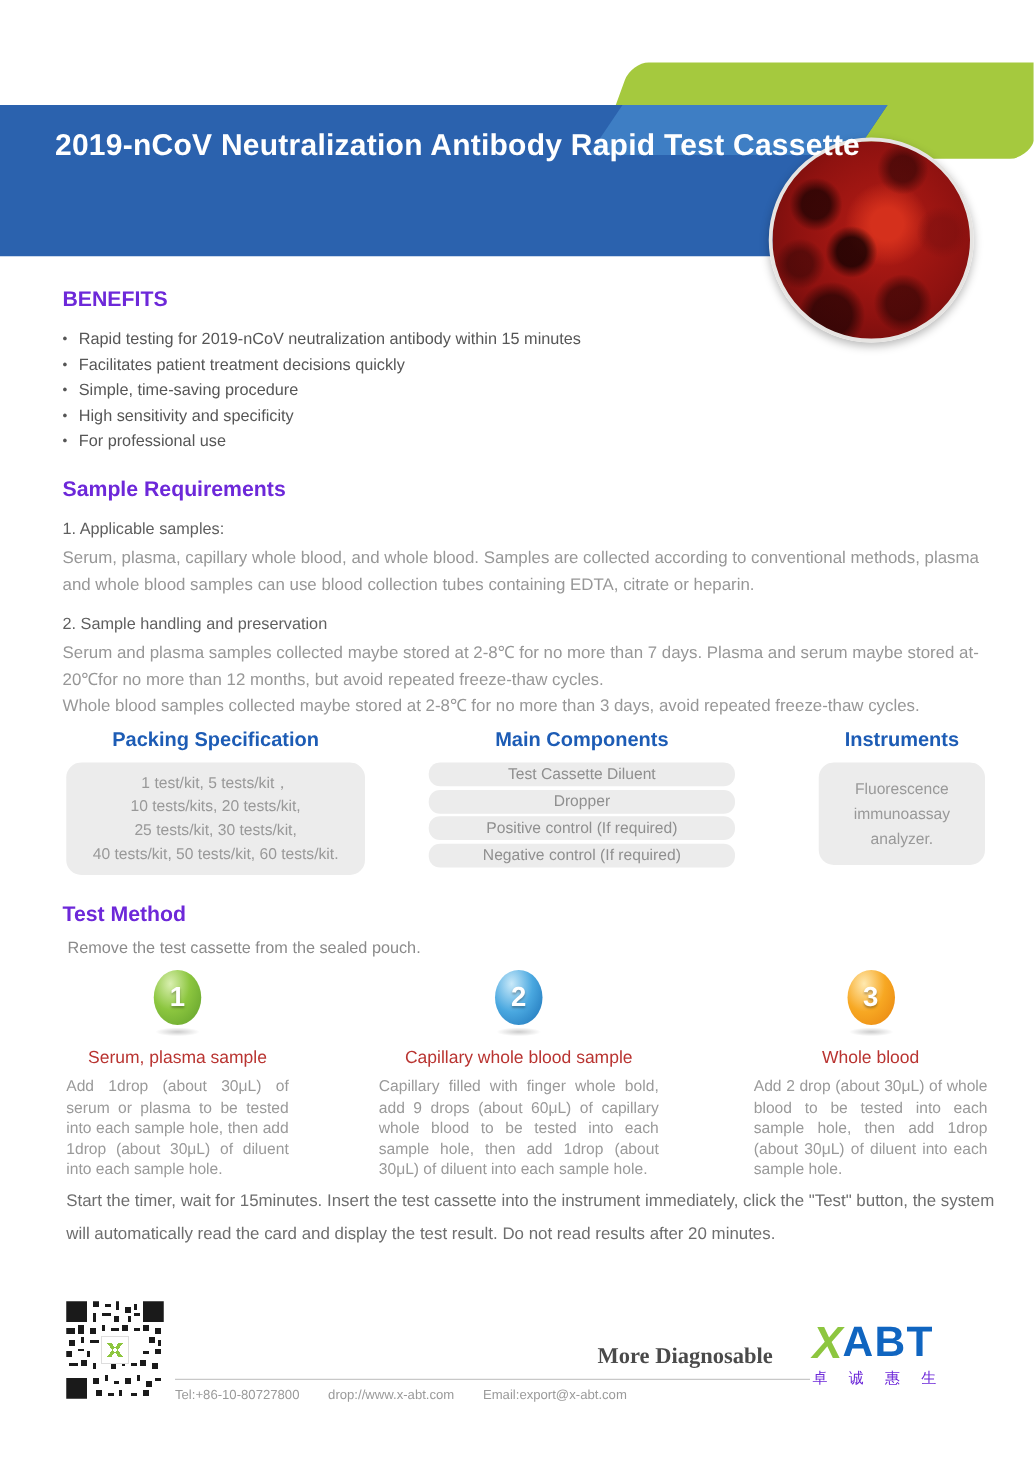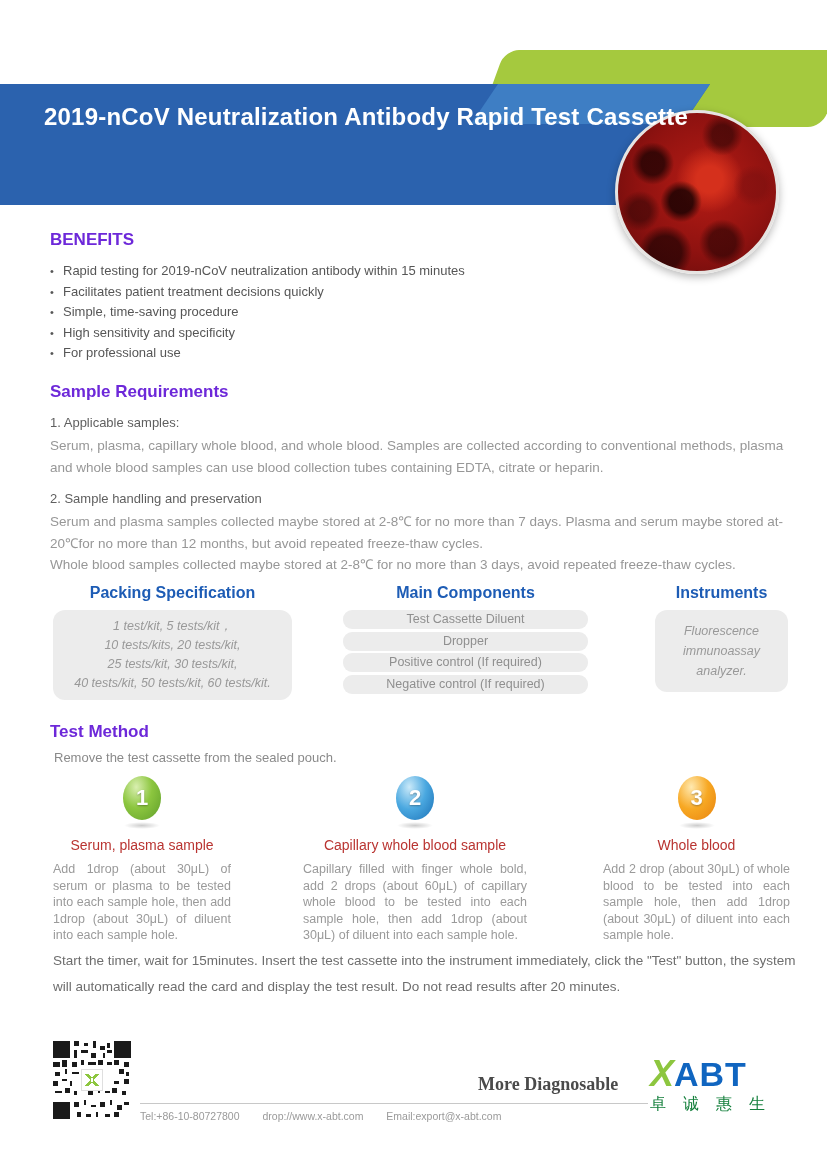--- a/index.html
+++ b/index.html
@@ -68,21 +68,21 @@
 
   
   .cols { position:absolute; left:0; top:584px; width:827px; height:110px; }
   .col { position:absolute; text-align:center; }
   .col-heading { color:#1d5cb5; font-size:16px; font-weight:bold; }
   .col-pack  { left:53px;  width:239px; }
   .col-comp  { left:343px; width:245px; }
   .col-instr { left:655px; width:133px; }
   .gray-box {
     margin-top:8px; background:#ececec; border-radius:12px;
-    font-size:12.5px; color:#999999; padding:7px 4px;font-style:italic;
+    font-size:12.5px; color:#999999; padding:7px 4px;
   }
   .gray-box div { line-height:19px; }
   .pill-list { margin-top:8px; }
   .pill {
     background:#ececec; border-radius:9px; height:19px; line-height:19px;
     font-size:12.5px; color:#8f8f8f; margin-bottom:2.5px;
   }
   .instr-box { padding:11px 4px; }
   .instr-box div { line-height:20px; }
 
@@ -131,21 +131,21 @@
   .f-telrow { position:absolute; left:140px; top:72px; font-size:10.5px; color:#9a9a9a; }
   .f-telrow span { margin-right:20px; }
   .f-slogan {
     position:absolute; left:478px; top:36px; font-family:"Liberation Serif", serif;
     font-size:18px; font-weight:bold; color:#4a4a4a;
   }
   .f-logo { position:absolute; left:650px; top:20px; width:128px; text-align:left; }
   .logo-row { display:flex; align-items:flex-end; }
   .logo-x { color:#8dc63f; font-size:36px; font-weight:bold; font-style:italic; line-height:32px; }
   .logo-abt { color:#1065c0; font-size:34px; font-weight:bold; letter-spacing:1px; line-height:32px; }
-  .logo-cn { color:#15803d; font-size:16px; letter-spacing:17px; margin-top:4px; white-space:nowrap; }
+  .logo-cn { color:#6d28d9; font-size:12px; letter-spacing:17px; margin-top:4px; white-space:nowrap; }
 </style>
 </head>
 <body>
 
 <div class="page">
 
   <div class="shape-green"></div>
   <div class="shape-blue-dark"></div>
   <div class="shape-blue-light"></div>
   <div class="micro-circle"></div>
@@ -209,21 +209,21 @@
     <div class="step step-1">
       <div class="step-circle n1">1</div>
       <div class="step-shadow"></div>
       <div class="step-title">Serum, plasma sample</div>
       <div class="step-text">Add 1drop (about 30μL) of serum or plasma to be tested into each sample hole, then add 1drop (about 30μL) of diluent into each sample hole.</div>
     </div>
     <div class="step step-2">
       <div class="step-circle n2">2</div>
       <div class="step-shadow"></div>
       <div class="step-title">Capillary whole blood sample</div>
-      <div class="step-text">Capillary filled with finger whole bold, add 2 drops (about 60μL) of capillary whole blood to be tested into each sample hole, then add 1drop (about 30μL) of diluent into each sample hole.</div>
+      <div class="step-text">Capillary filled with finger whole bold, add 9 drops (about 60μL) of capillary whole blood to be tested into each sample hole, then add 1drop (about 30μL) of diluent into each sample hole.</div>
     </div>
     <div class="step step-3">
       <div class="step-circle n3">3</div>
       <div class="step-shadow"></div>
       <div class="step-title">Whole blood</div>
       <div class="step-text">Add 2 drop (about 30μL) of whole blood to be tested into each sample hole, then add 1drop (about 30μL) of diluent into each sample hole.</div>
     </div>
   </div>
 
   <div class="closing">Start the timer, wait for 15minutes. Insert the test cassette into the instrument immediately, click the "Test" button, the system will automatically read the card and display the test result. Do not read results after 20 minutes.</div>

